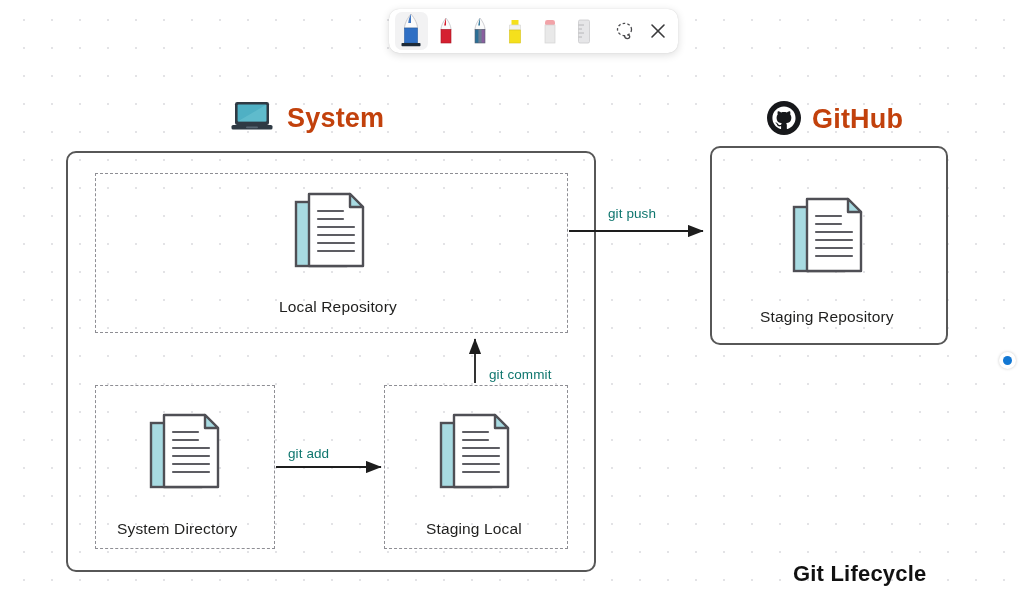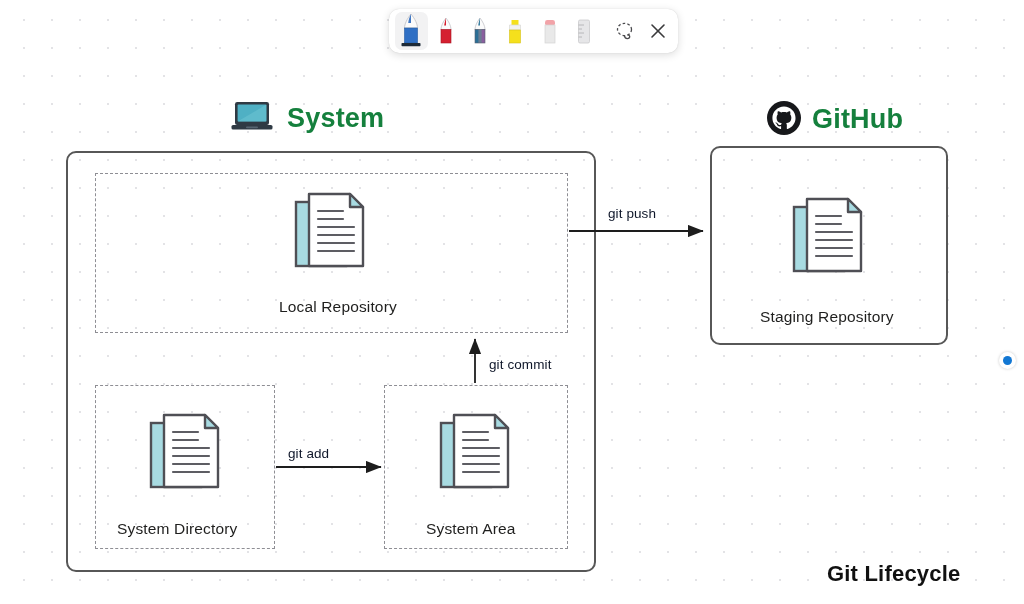--- a/index.html
+++ b/index.html
@@ -75,25 +75,25 @@
   }
   .node-label {
     font-size: 15.5px;
     letter-spacing: 0.15px;
     color: #1f1f1e;
   }
   .head-label {
     font-size: 27px;
     font-weight: 600;
     letter-spacing: 0.2px;
-    color: #15803d;
+    color: #c2410c;
   }
   .cmd-label {
     font-size: 13.5px;
-    color: #0f172a;
+    color: #0f766e;
     letter-spacing: 0.1px;
   }
   .title-label {
     font-size: 22px;
     font-weight: 700;
     color: #111111;
     letter-spacing: 0.2px;
   }
 
   
@@ -327,36 +327,36 @@
       <line x1="25" y1="36" x2="61" y2="36"></line>
       <line x1="25" y1="44" x2="61" y2="44"></line>
       <line x1="25" y1="52" x2="61" y2="52"></line>
       <line x1="25" y1="60" x2="61" y2="60"></line>
     </g>
   </svg>
 </div>
 
 <div class="lbl node-label" style="left:267px; top:298px;margin-left:12px;">Local Repository</div>
 <div class="lbl node-label" style="left:117px; top:520px;">System Directory</div>
-<div class="lbl node-label" style="left:426px; top:520px;">System Area</div>
+<div class="lbl node-label" style="left:426px; top:520px;">Staging Local</div>
 <div class="lbl node-label" style="left:760px; top:308px;">Staging Repository</div>
 
 <svg id="arrows">
   <defs>
     <marker id="ah" markerWidth="9" markerHeight="7" refX="8.6" refY="3.5" orient="auto">
       <path d="M0 0 L9 3.5 L0 7 Z" fill="#1d1d1d"></path>
     </marker>
   </defs>
 
   <line x1="569" y1="231" x2="703" y2="231" stroke="#1d1d1d" stroke-width="1.8" marker-end="url(#ah)"></line>
 
   <line x1="475" y1="383" x2="475" y2="339" stroke="#1d1d1d" stroke-width="1.8" marker-end="url(#ah)"></line>
 
   <line x1="276" y1="467" x2="381" y2="467" stroke="#1d1d1d" stroke-width="1.8" marker-end="url(#ah)"></line>
 </svg>
 
 <div class="lbl cmd-label" style="left:608px; top:206px;">git push</div>
-<div class="lbl cmd-label" style="left:489px; top:357px;">git commit</div>
+<div class="lbl cmd-label" style="left:489px; top:367px;">git commit</div>
 <div class="lbl cmd-label" style="left:288px; top:446px;">git add</div>
 
-<div class="lbl title-label" style="left:827px; top:561px;">Git Lifecycle</div>
+<div class="lbl title-label" style="left:793px; top:561px;">Git Lifecycle</div>
 
 <div id="cursor-dot"></div>
 
 </body></html>

